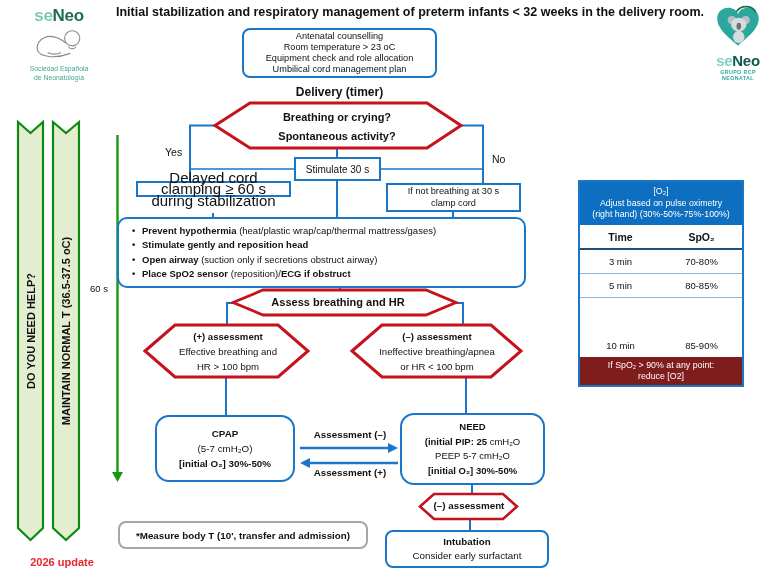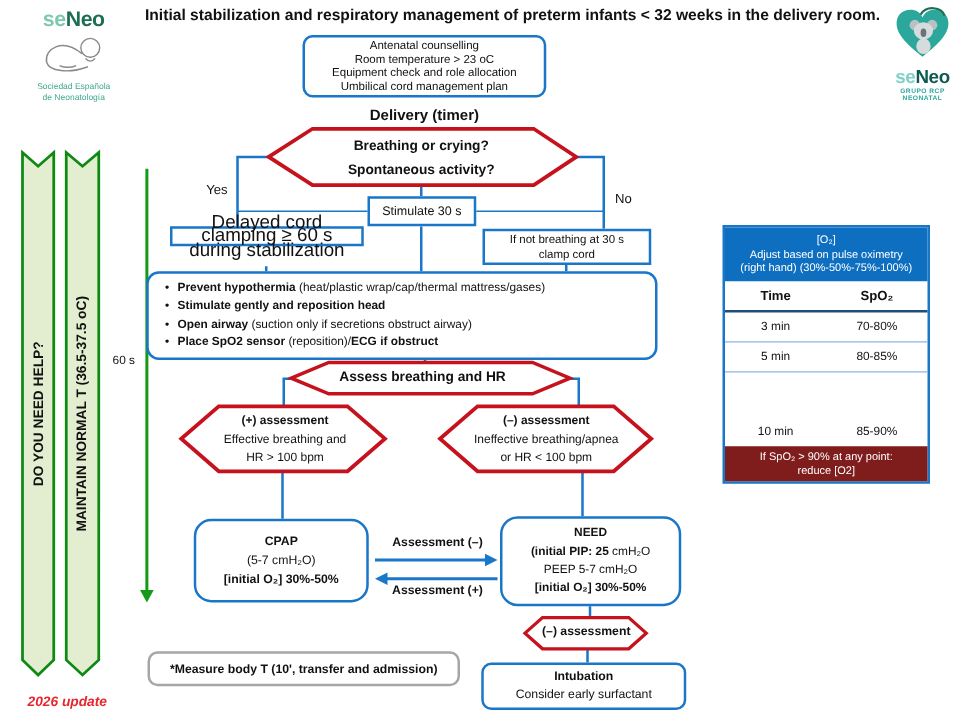--- a/index.html
+++ b/index.html
@@ -37,21 +37,21 @@
            font-size:9.8px;font-weight:bold;}
   
   .hex1{left:240px;top:108px;width:194px;font-size:11px;font-weight:bold;line-height:19px;text-align:center;}
   .hexAssess{left:253px;top:296px;width:170px;font-size:11px;font-weight:bold;text-align:center;}
   .hexPlus{left:150px;top:329px;width:156px;font-size:9.6px;line-height:15px;text-align:center;}
   .hexMinus{left:355px;top:329px;width:164px;font-size:9.6px;line-height:15px;text-align:center;}
   .hexSmall{left:424px;top:500px;width:90px;font-size:9.8px;font-weight:bold;text-align:center;}
   .yn{font-size:10.5px;}
   .arrlbl{width:96px;font-size:9.8px;font-weight:bold;text-align:center;}
   .sixty{left:78px;top:283px;width:30px;font-size:9.5px;text-align:right;}
-  .update{left:22px;top:556px;width:80px;text-align:left;font-size:11px;font-weight:bold;color:#e8262d;font-style:italic;}
+  .update{left:22px;top:556px;width:80px;text-align:center;font-size:11px;font-weight:bold;color:#e8262d;}
   .ribbonTxt{position:absolute;z-index:3;white-space:nowrap;font-size:11px;font-weight:bold;
              transform:translate(-50%,-50%) rotate(-90deg);}
   
   .o2table{position:absolute;left:578px;top:180px;width:166px;z-index:2;background:#fff;
            border:2px solid #1976c8;box-sizing:border-box;text-align:center;}
   .o2head{background:#0e6fc1;color:#fff;font-size:8.8px;line-height:11.5px;padding:4px 2px;}
   .o2cols{display:flex;font-weight:bold;font-size:10.5px;padding:6px 0 5px;border-bottom:2px solid #1f4e79;}
   .o2cols>div{flex:1;}
   .o2row{display:flex;padding:6px 0;border-bottom:1.5px solid #8eb4e3;font-size:9.5px;}
   .o2row>div{flex:1;}

